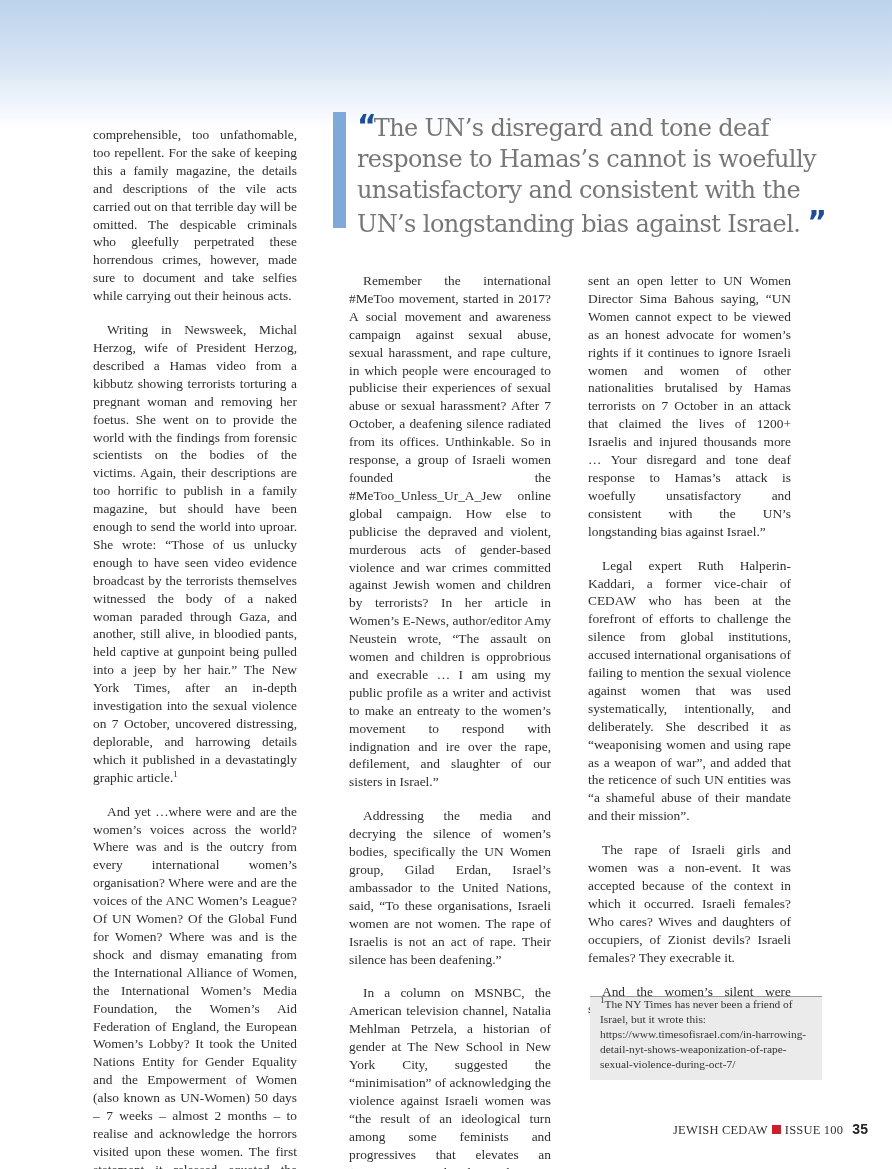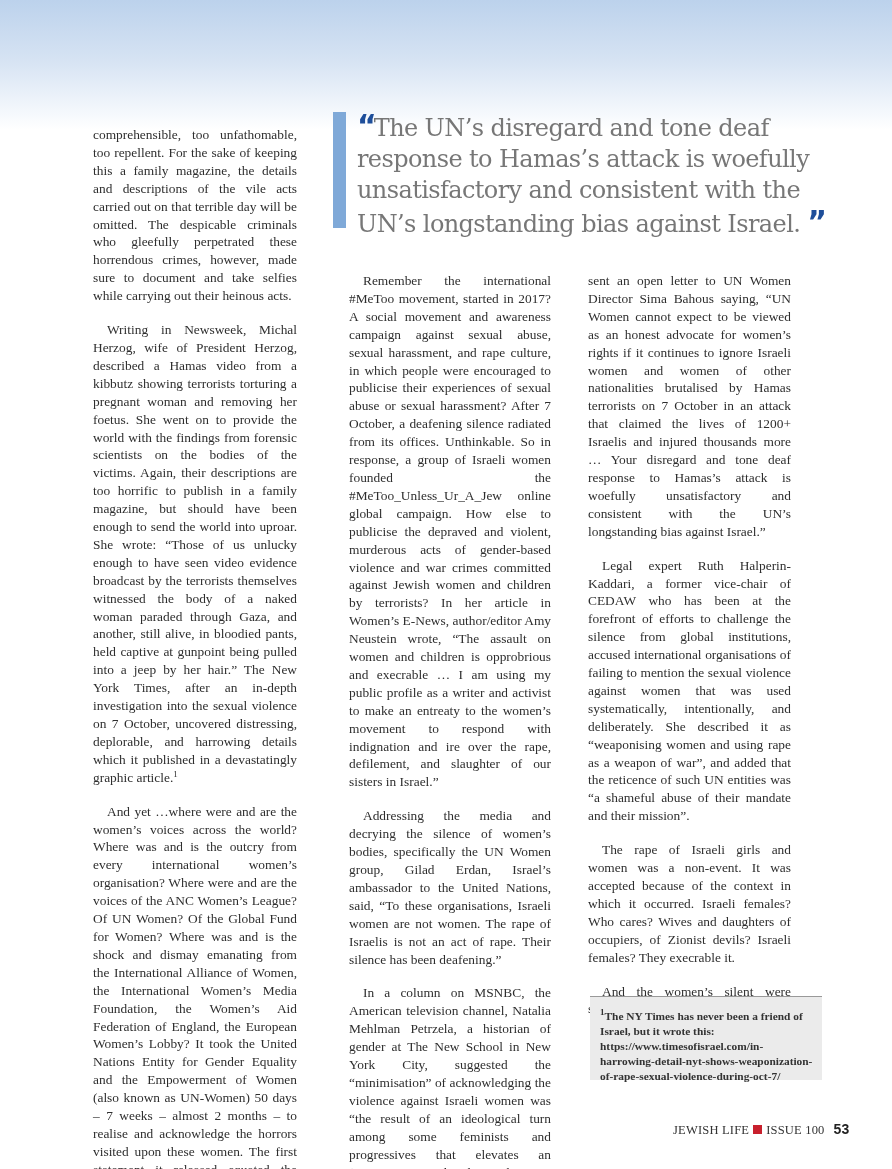--- a/index.html
+++ b/index.html
@@ -42,37 +42,37 @@
     font-size: 30px; letter-spacing: -3px;
   }
   .sup { font-size: 9px; vertical-align: super; line-height: 0; }
   .end-mark {
     display: inline-block; background: #ef4444; color: #fff; font-family: Liberation Serif, serif;
     font-size: 10px; font-weight: bold; padding: 0 2px; line-height: 13px; margin-left: 3px; vertical-align: -1px;
   }
   .footnote {
     position: absolute; left: 590px; top: 996px; width: 232px; height: 84px;
     background: #ebebeb; border-top: 1px solid #999;
-    padding: 12px 8px 0 10px; box-sizing: border-box;
-    font-family: "Liberation Serif", serif; font-size: 11.4px; line-height: 15px; color: #333; font-weight: bold;
+    padding: 0 8px 0 10px; box-sizing: border-box;
+    font-family: "Liberation Serif", serif; font-size: 11.4px; line-height: 15px; color: #333;
   }
   .footer {
     position: absolute; left: 673px; top: 1121px;
     font-family: "Liberation Serif", serif; font-size: 12.5px; color: #333; letter-spacing: 0.2px;
     white-space: nowrap;
   }
   .footer .sq { display: inline-block; width: 9px; height: 9px; background: #c8202d; margin: 0 4px; vertical-align: 0px; }
   .footer .page { font-family: "Liberation Sans", sans-serif; font-weight: bold; font-size: 14px; margin-left: 9px; color: #222; }
 </style>
 </head>
 <body>
 
 <div class="pullquote">
   <div class="pq-bar"></div>
-  <div class="pq-text"><span class="qmark">“</span><span>The UN’s disregard and tone deaf response to Hamas’s attack is woefully unsatisfactory and consistent with the UN’s longstanding bias against Israel.</span> <span class="qmark">”</span></div>
+  <div class="pq-text"><span class="qmark">“</span><span>The UN’s disregard and tone deaf response to Hamas’s cannot is woefully unsatisfactory and consistent with the UN’s longstanding bias against Israel.</span> <span class="qmark">”</span></div>
 </div>
 
 <div class="col" id="col1">
   <p class="noindent">comprehensible, too unfathomable, too repellent. For the sake of keeping this a family magazine, the details and descriptions of the vile acts carried out on that terrible day will be omitted. The despicable criminals who gleefully perpetrated these horrendous crimes, however, made sure to document and take selfies while carrying out their heinous acts.</p>
   <p><span>Writing in Newsweek, Michal Herzog, wife of President Herzog, described a Hamas video from a kibbutz showing terrorists torturing a pregnant woman and removing her foetus. She went on to provide the world with the findings from forensic scientists on the bodies of the victims. Again, their descriptions are too horrific to publish in a family magazine, but should have been enough to send the world into uproar. She wrote: “Those of us unlucky enough to have seen video evidence broadcast by the terrorists themselves witnessed the body of a naked woman paraded through Gaza, and another, still alive, in bloodied pants, held captive at gunpoint being pulled into a jeep by her hair.” The New York Times, after an in-depth investigation into the sexual violence on 7 October, uncovered distressing, deplorable, and harrowing details which it published in a devastatingly graphic article.</span><span class="sup">1</span></p>
   <p>And yet …where were and are the women’s voices across the world? Where was and is the outcry from every international women’s organisation? Where were and are the voices of the ANC Women’s League? Of UN Women? Of the Global Fund for Women? Where was and is the shock and dismay emanating from the International Alliance of Women, the International Women’s Media Foundation, the Women’s Aid Federation of England, the European Women’s Lobby? It took the United Nations Entity for Gender Equality and the Empowerment of Women (also known as UN-Women) 50 days – 7 weeks – almost 2 months – to realise and acknowledge the horrors visited upon these women. The first statement it released equated the Hamas brutalities with Israel’s self-defence. The UN Committee on the Elimination of Discrimination Against Women (CEDAW) neglected to explicitly condemn Hamas’s atrocities.</p>
 </div>
 
 <div class="col" id="col2">
   <p>Remember the international #MeToo movement, started in 2017? A social movement and awareness campaign against sexual abuse, sexual harassment, and rape culture, in which people were encouraged to publicise their experiences of sexual abuse or sexual harassment? After 7 October, a deafening silence radiated from its offices. Unthinkable. So in response, a group of Israeli women founded the #MeToo_Unless_Ur_A_Jew online global campaign. How else to publicise the depraved and violent, murderous acts of gender-based violence and war crimes committed against Jewish women and children by terrorists? In her article in Women’s E-News, author/editor Amy Neustein wrote, “The assault on women and children is opprobrious and execrable … I am using my public profile as a writer and activist to make an entreaty to the women’s movement to respond with indignation and ire over the rape, defilement, and slaughter of our sisters in Israel.”</p>
@@ -84,14 +84,14 @@
 <div class="col" id="col3">
   <p class="noindent">sent an open letter to UN Women Director Sima Bahous saying, “UN Women cannot expect to be viewed as an honest advocate for women’s rights if it continues to ignore Israeli women and women of other nationalities brutalised by Hamas terrorists on 7 October in an attack that claimed the lives of 1200+ Israelis and injured thousands more … Your disregard and tone deaf response to Hamas’s attack is woefully unsatisfactory and consistent with the UN’s longstanding bias against Israel.”</p>
   <p>Legal expert Ruth Halperin-Kaddari, a former vice-chair of CEDAW who has been at the forefront of efforts to challenge the silence from global institutions, accused international organisations of failing to mention the sexual violence against women that was used systematically, intentionally, and deliberately. She described it as “weaponising women and using rape as a weapon of war”, and added that the reticence of such UN entities was “a shameful abuse of their mandate and their mission”.</p>
   <p>The rape of Israeli girls and women was a non-event. It was accepted because of the context in which it occurred. Israeli females? Who cares? Wives and daughters of occupiers, of Zionist devils? Israeli females? They execrable it.</p>
   <p><span>And the women’s silent were silent.</span><span class="end-mark">JL</span></p>
 </div>
 
 <div class="footnote"><span class="sup">1</span><span>The NY Times has never been a friend of Israel, but it wrote this: https://www.timesofisrael.com/in-harrowing-detail-nyt-shows-weaponization-of-rape-sexual-violence-during-oct-7/</span></div>
 
 <div class="footer">
-  <span>JEWISH LIFE</span><span class="sq"></span><span>ISSUE 100</span><span class="page">53</span>
+  <span>JEWISH CEDAW</span><span class="sq"></span><span>ISSUE 100</span><span class="page">35</span>
 </div>
 
 </body></html>

